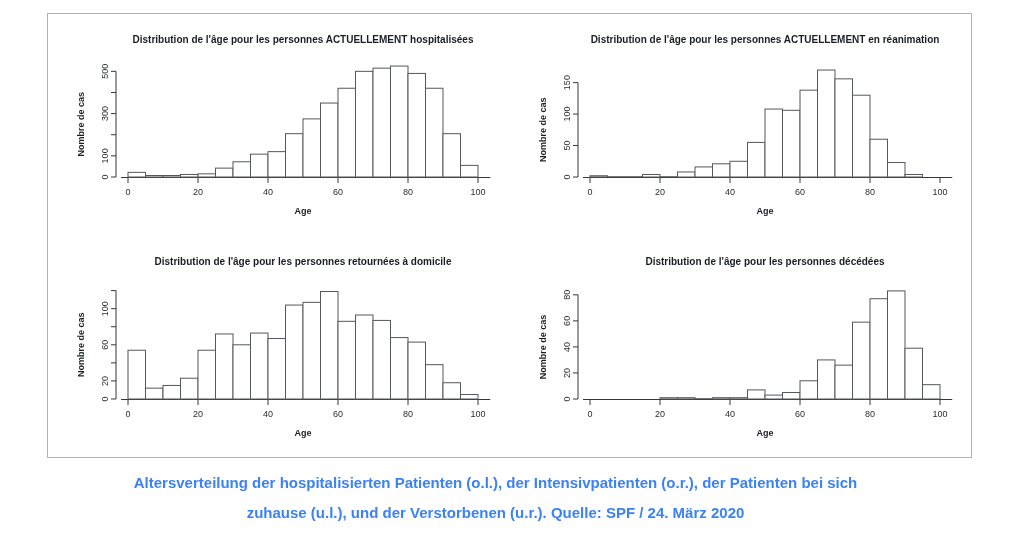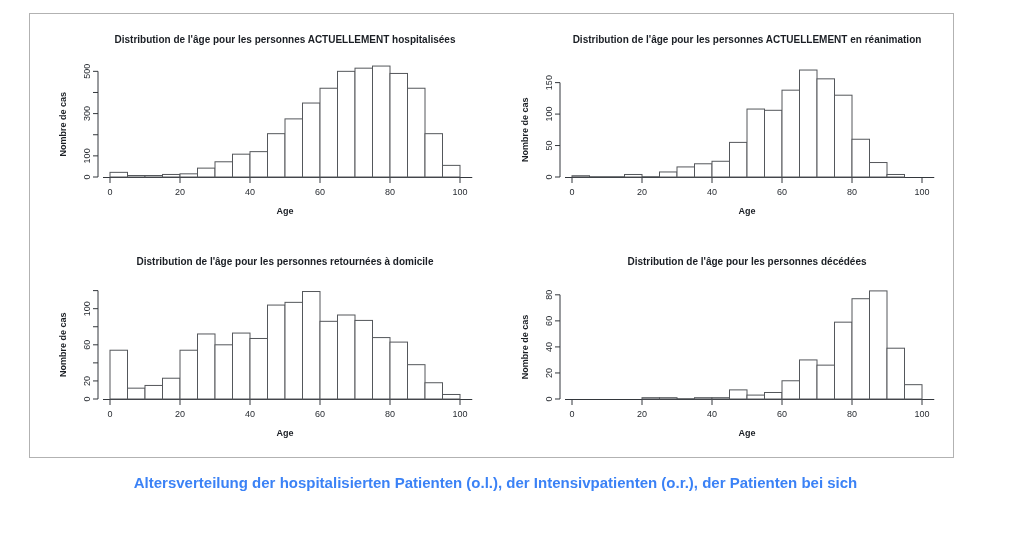--- a/index.html
+++ b/index.html
@@ -1,18 +1,18 @@
 <!DOCTYPE html>
 <html><head>
 <meta charset="utf-8">
 <style>
   html,body{margin:0;padding:0;background:#ffffff;}
   .page{position:relative;width:1031px;height:535px;background:#ffffff;overflow:hidden;
         font-family:"Liberation Sans",sans-serif;}
-  .figure{position:absolute;left:29px;top:13px;width:923px;height:443px;
+  .figure{position:absolute;left:47px;top:13px;width:923px;height:443px;
           border:1px solid #b2b2b2;background:#ffffff;
           display:grid;grid-template-columns:1fr 1fr;grid-template-rows:1fr 1fr;}
   .chart{display:block;width:461px;height:221px;}
   .caption{position:absolute;left:33px;top:468px;width:925px;text-align:center;
            color:#3b82f6;font-weight:bold;font-size:15px;line-height:30px;}
   
   .ct{font-family:"Liberation Sans",sans-serif;font-size:10px;font-weight:bold;fill:#1a1e24;}
   .tk{font-family:"Liberation Sans",sans-serif;font-size:9px;fill:#282c32;}
   .al{font-family:"Liberation Sans",sans-serif;font-size:9px;font-weight:bold;fill:#1a1e24;}
   .ax{stroke:#33373c;stroke-width:1;fill:none;}
@@ -210,14 +210,15 @@
         <rect x="325" y="129.13953488372093" width="17.5" height="33.86046511627907" class="bar"></rect>
         <rect x="342.5" y="86.16279069767441" width="17.5" height="76.83720930232559" class="bar"></rect>
         <rect x="360" y="62.72093023255813" width="17.5" height="100.27906976744187" class="bar"></rect>
         <rect x="377.5" y="54.90697674418604" width="17.5" height="108.09302325581396" class="bar"></rect>
         <rect x="395" y="112.20930232558139" width="17.5" height="50.79069767441861" class="bar"></rect>
         <rect x="412.5" y="148.67441860465115" width="17.5" height="14.325581395348838" class="bar"></rect>
       </svg>
   </div>
   <div class="caption">
     <div>Altersverteilung der hospitalisierten Patienten (o.l.), der Intensivpatienten (o.r.), der Patienten bei sich</div>
+    <div>zuhause (u.l.), und der Verstorbenen (u.r.). Quelle: SPF / 24. März 2020</div>
   </div>
 </div>
 
 </body></html>

